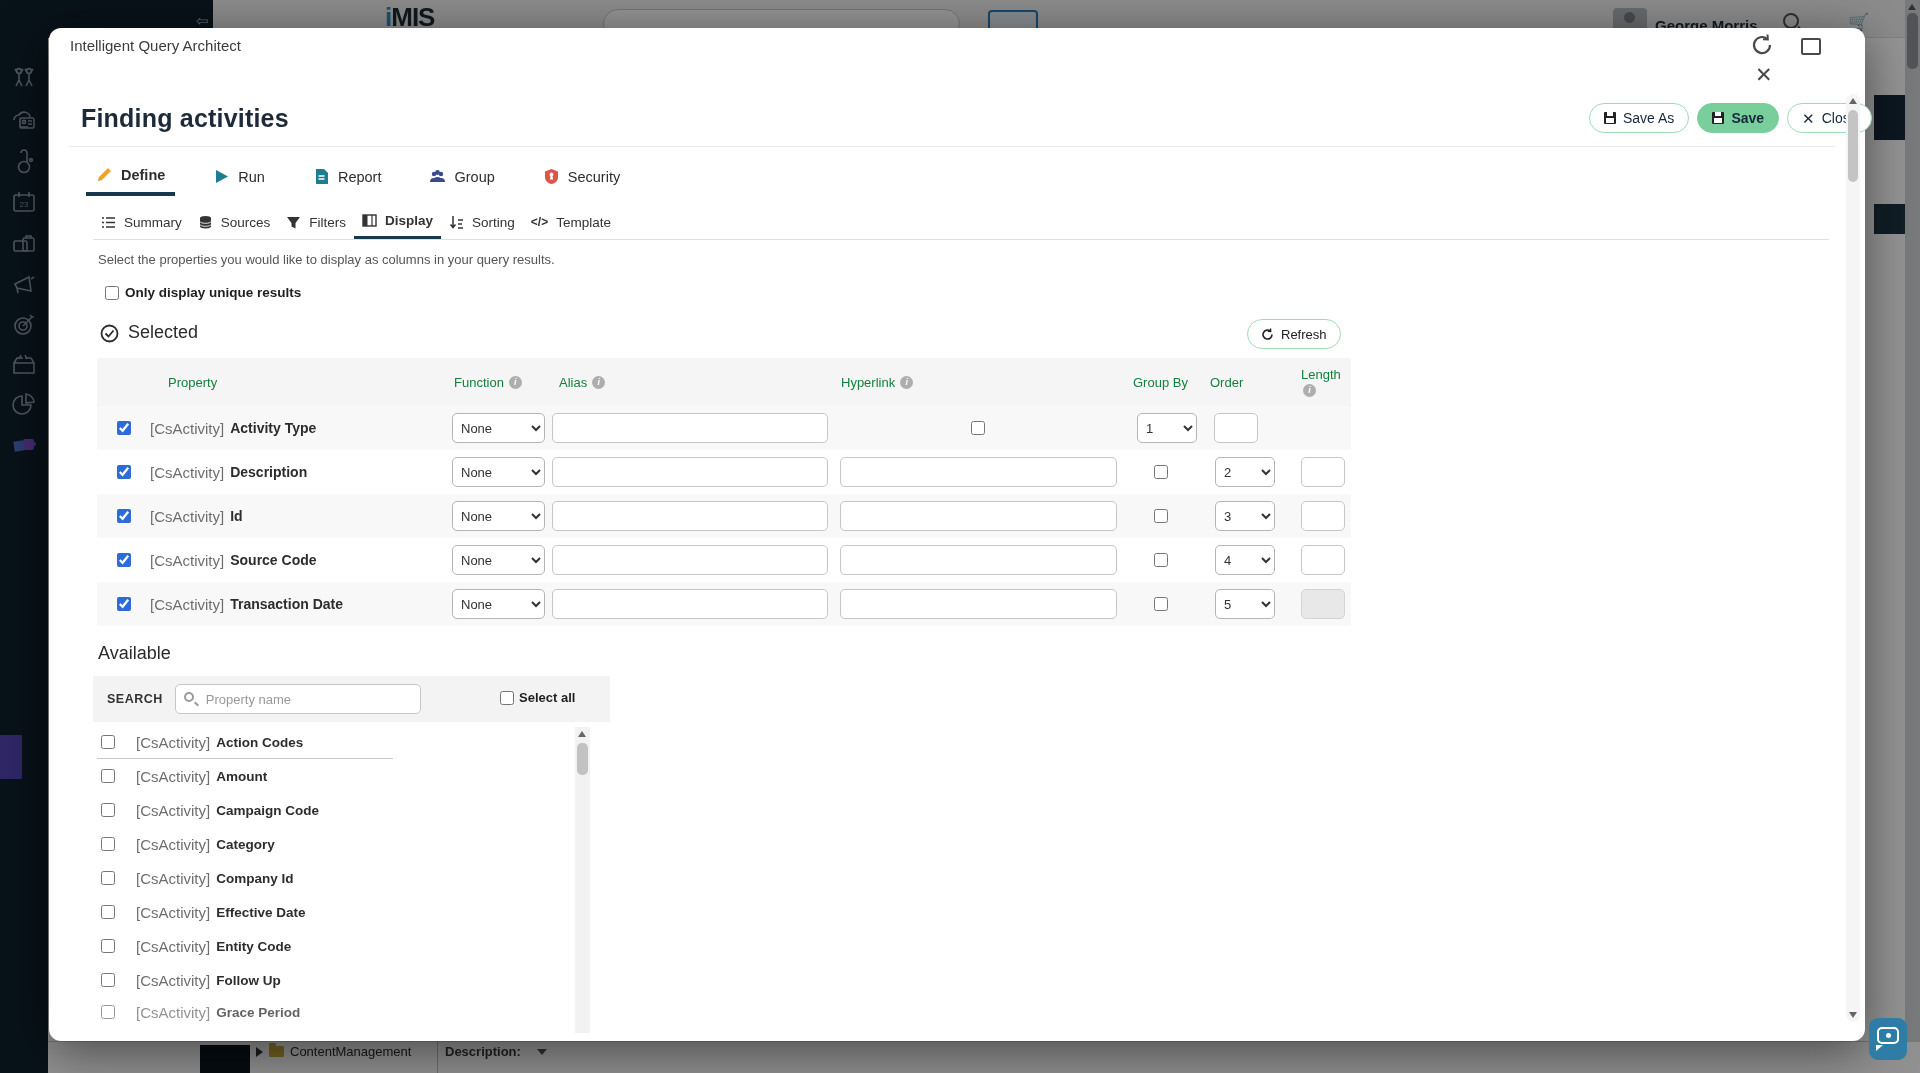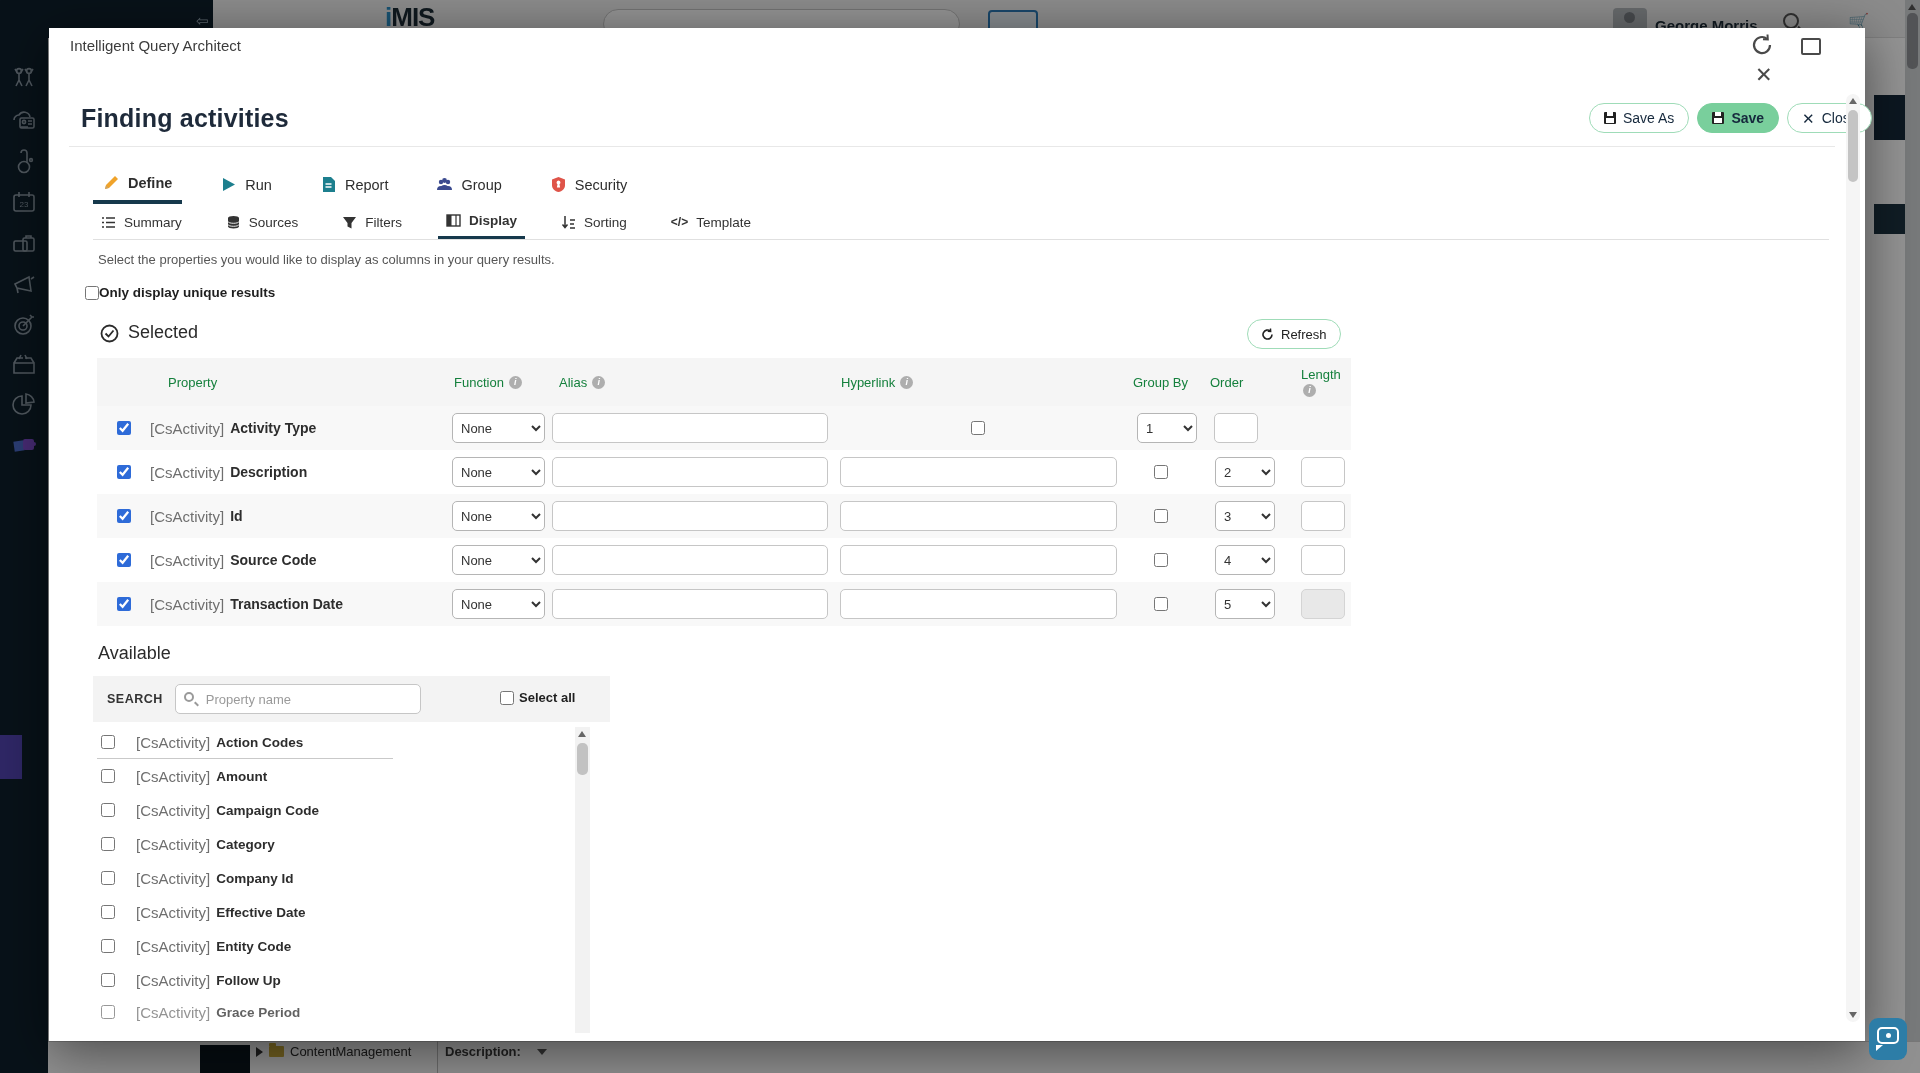--- a/index.html
+++ b/index.html
@@ -36,48 +36,48 @@
   .bg-tree { position:absolute; left:256px; top:1044px; display:flex; align-items:center; gap:6px; font-size:13px; color:#2b2b2b; }
   .tri-r { width:0; height:0; border-top:5px solid transparent; border-bottom:5px solid transparent; border-left:7px solid #333; }
   .folder { width:15px; height:11px; background:#c9a93a; border-radius:1px; position:relative; }
   .folder::before { content:""; position:absolute; left:0; top:-3px; width:7px; height:3px; background:#c9a93a; border-radius:1px 1px 0 0; }
   .tree-chev { margin-left:120px; width:0; height:0; border-left:5px solid transparent; border-right:5px solid transparent; border-top:6px solid #555; }
   .bg-vline { position:absolute; left:437px; top:1041px; width:1px; height:32px; background:#bbb; }
   .bg-desc { position:absolute; left:445px; top:1044px; font-size:13px; font-weight:bold; color:#3a3a3a; }
   .dim { position:absolute; inset:0; background:rgba(0,0,0,0.42); }
 
   
-  .modal { position:absolute; left:49px; top:28px; width:1816px; height:1013px; background:#fff; border-radius:0; box-shadow:0 10px 50px rgba(0,0,0,.5); }
+  .modal { position:absolute; left:49px; top:28px; width:1816px; height:1013px; background:#fff; border-radius:12px; box-shadow:0 10px 50px rgba(0,0,0,.5); }
   .m-title { position:absolute; left:21px; top:9px; font-size:15px; color:#3c3c3c; }
   .m-refresh { position:absolute; left:1700px; top:4px; width:26px; height:26px; cursor:pointer; }
   .m-max { position:absolute; left:1752px; top:10px; width:20px; height:17px; border:2px solid #4a4a4a; border-radius:2px; cursor:pointer; }
   .m-close { position:absolute; left:1706px; top:36px; font-size:21px; color:#4a4a4a; cursor:pointer; line-height:1; }
 
   .m-h1 { position:absolute; left:32px; top:76px; font-size:25px; font-weight:bold; color:#1e2a3a; letter-spacing:.2px; }
   .btn-row { position:absolute; left:1540px; top:75px; display:flex; gap:8px; }
   .pill { display:inline-flex; align-items:center; gap:7px; height:30px; padding:0 14px; border-radius:16px; font-size:14px; color:#15283c; background:#fff; border:1px solid #9fdcb8; cursor:pointer; white-space:nowrap; }
   .pill.green { background:#79cf9c; border-color:#79cf9c; font-weight:bold; }
   .floppy { width:12px; height:12px; background:#222; position:relative; border-radius:1px; }
   .floppy::before { content:""; position:absolute; left:3px; top:0; width:6px; height:4px; background:#fff; }
   .floppy::after { content:""; position:absolute; left:2px; bottom:1px; width:8px; height:5px; background:#fff; }
   .xmark { font-size:15px; line-height:1; color:#15283c; }
   .h-div { position:absolute; left:20px; right:30px; top:118px; border-top:1px solid #e8e8e8; }
 
-  .main-tabs { position:absolute; left:44px; top:132px; display:flex; gap:28px;margin-top:8px; }
+  .main-tabs { position:absolute; left:37px; top:132px; display:flex; gap:28px; }
   .main-tab { display:flex; align-items:center; gap:8px; padding:6px 10px 9px 10px; font-size:14.5px; color:#2e2e2e; cursor:pointer; }
   .main-tab.active { border-bottom:4px solid #16394c; font-weight:bold; }
   .mt-ic { width:17px; height:17px; flex:none; }
 
-  .sub-tabs { position:absolute; left:44px; top:179px; right:36px; display:flex; gap:28px; border-bottom:1px solid #e0e0e0; }
+  .sub-tabs { position:absolute; left:44px; top:179px; right:36px; display:flex; border-bottom:1px solid #e0e0e0; }
   .sub-tab { display:flex; align-items:center; gap:8px; padding:6px 8px 8px 8px; font-size:13.5px; color:#333; cursor:pointer; }
   .sub-tab.active { border-bottom:3px solid #16394c; font-weight:bold; }
   .st-ic { width:15px; height:15px; flex:none; }
 
   .instruction { position:absolute; left:49px; top:224px; font-size:13px; color:#565656; }
-  .unique { position:absolute; left:36px; top:257px; display:flex; align-items:center; font-size:13.5px; font-weight:bold; color:#1f1f1f; }
+  .unique { position:absolute; left:56px; top:257px; display:flex; align-items:center; gap:6px; font-size:13.5px; font-weight:bold; color:#1f1f1f; }
   input[type=checkbox] { width:14px; height:14px; accent-color:#2e6bd8; }
 
   .sel-head { position:absolute; left:51px; top:294px; display:flex; align-items:flex-end; gap:9px; font-size:18px; color:#2b2b2b; }
   .refresh-btn { position:absolute; left:1198px; top:291px; height:30px; display:inline-flex; align-items:center; gap:7px; padding:0 13px; border:1px solid #9fdcb8; border-radius:16px; background:#fff; font-size:13px; color:#222; cursor:pointer; }
 
   .tbl { position:absolute; left:48px; top:330px; width:1254px; }
   .t-head, .t-row { display:grid; grid-template-columns:53px 292px 103px 288px 289px 78px 87px 64px; align-items:center; }
   .t-head { height:48px; background:#f5f5f5; font-size:13px; color:#15803d; }
   .t-row { height:44px; }
   .t-row:nth-child(even) { background:#f8f8f8; }

